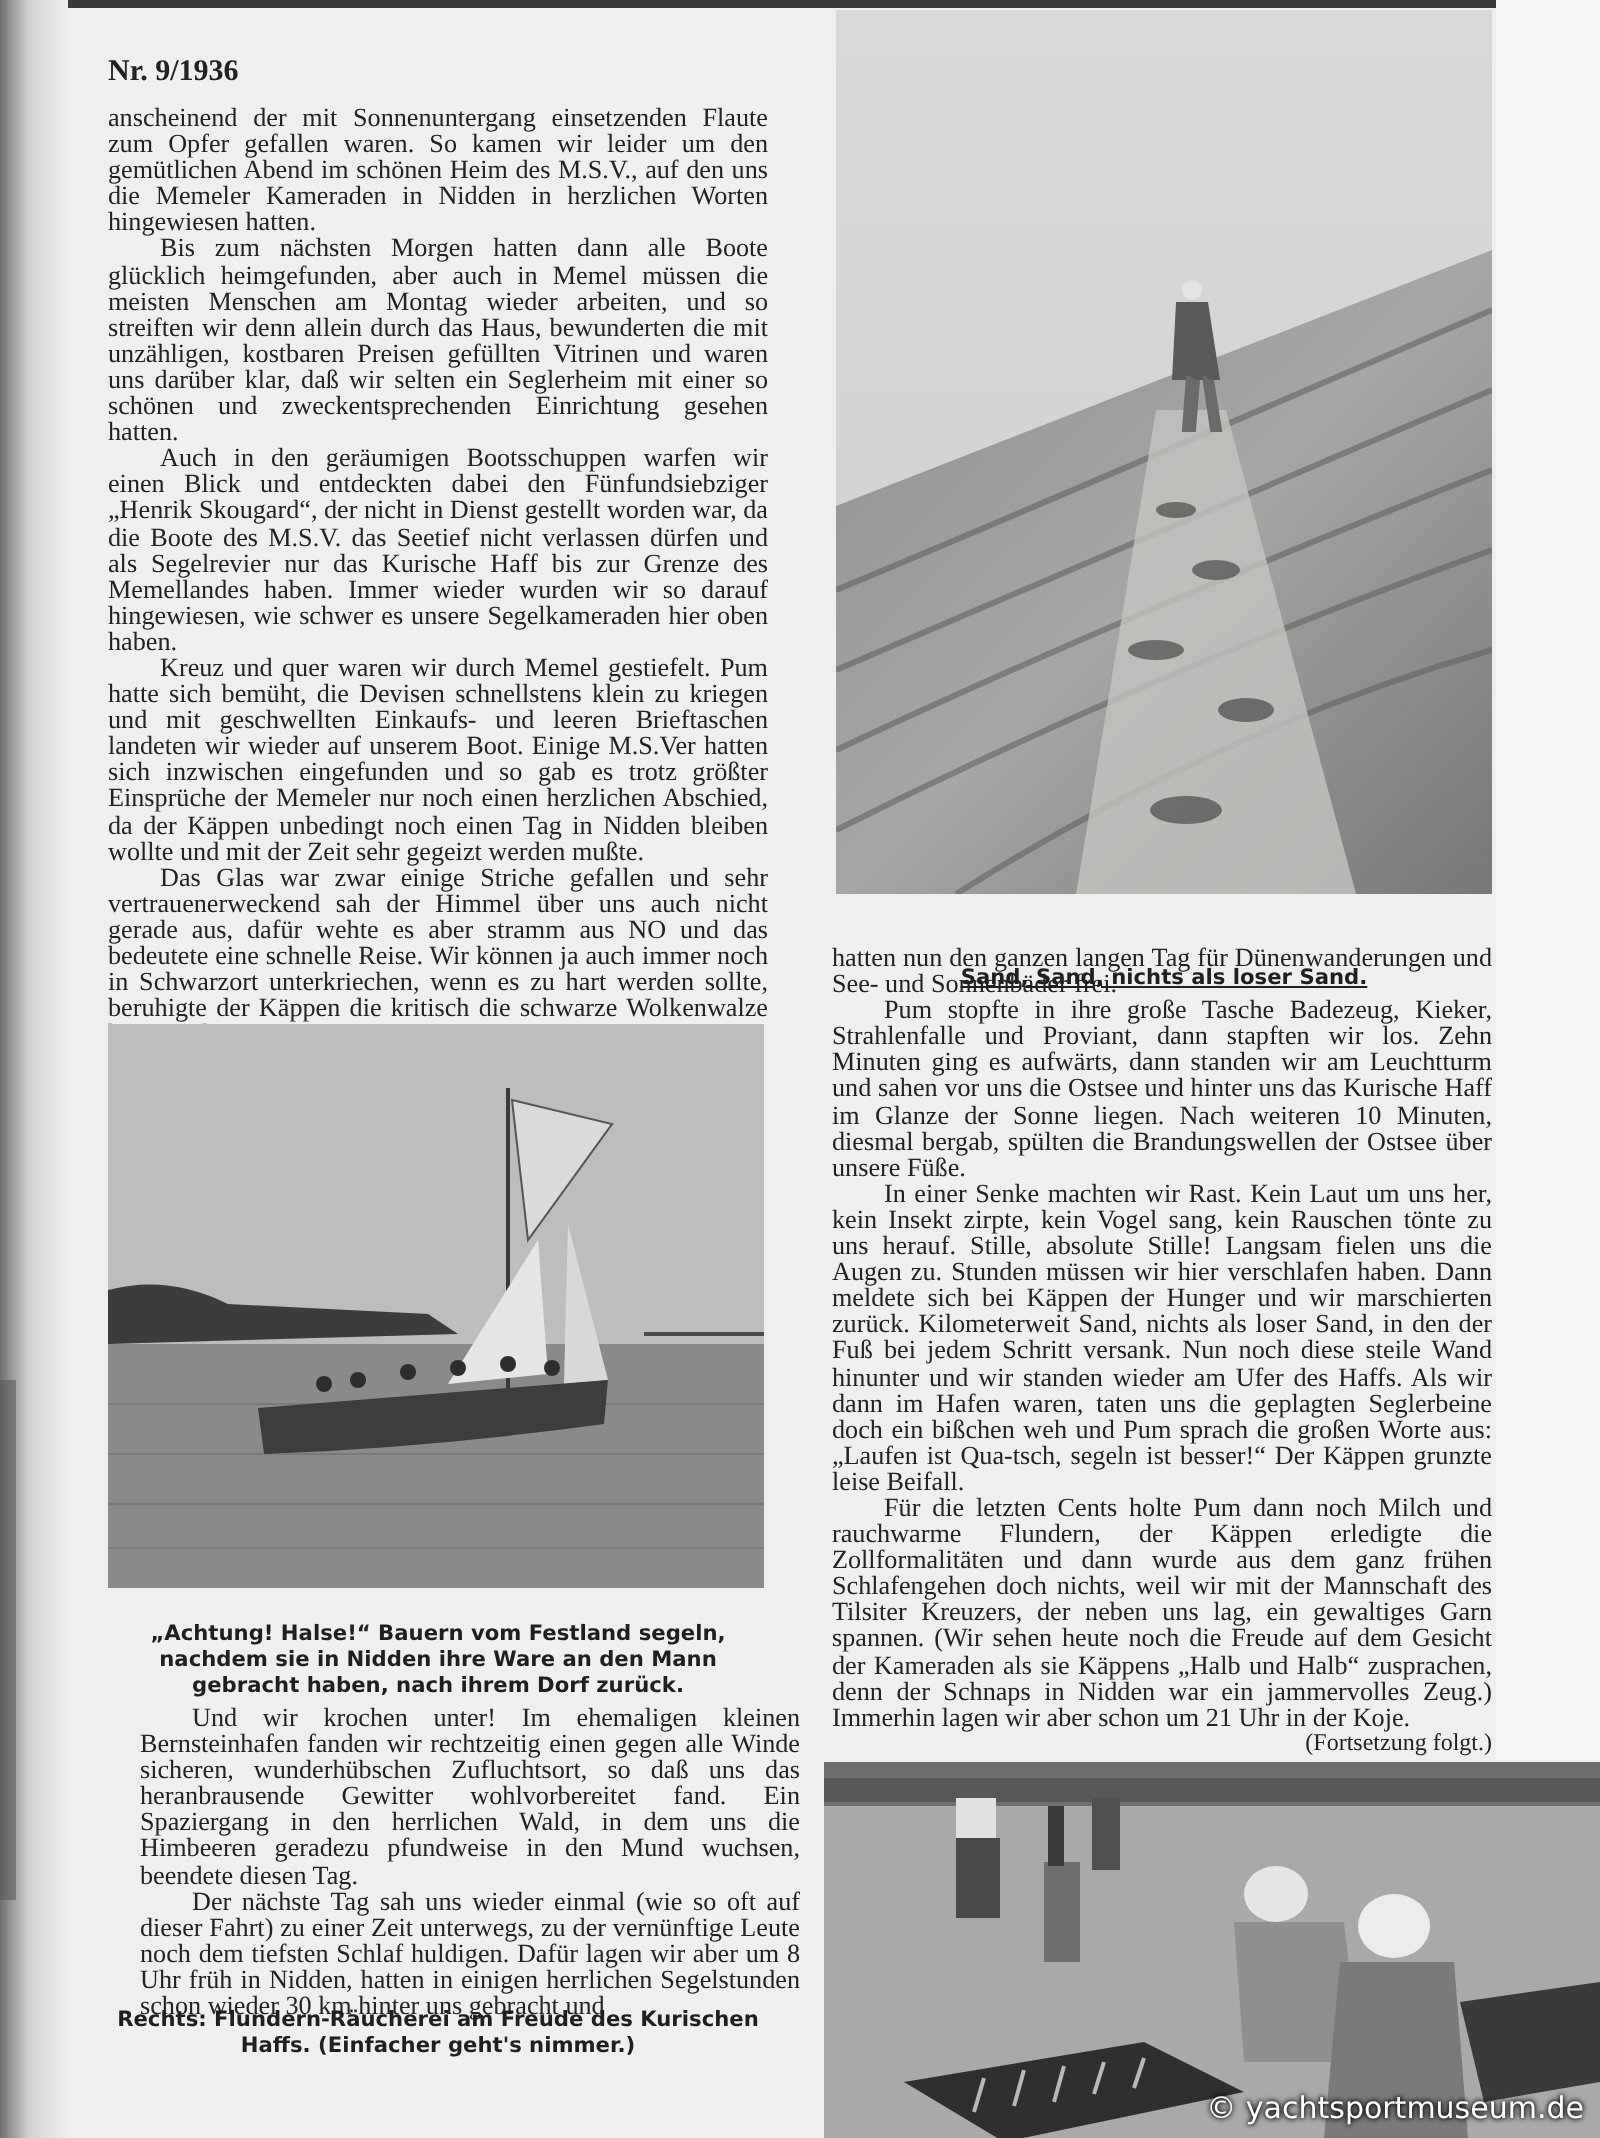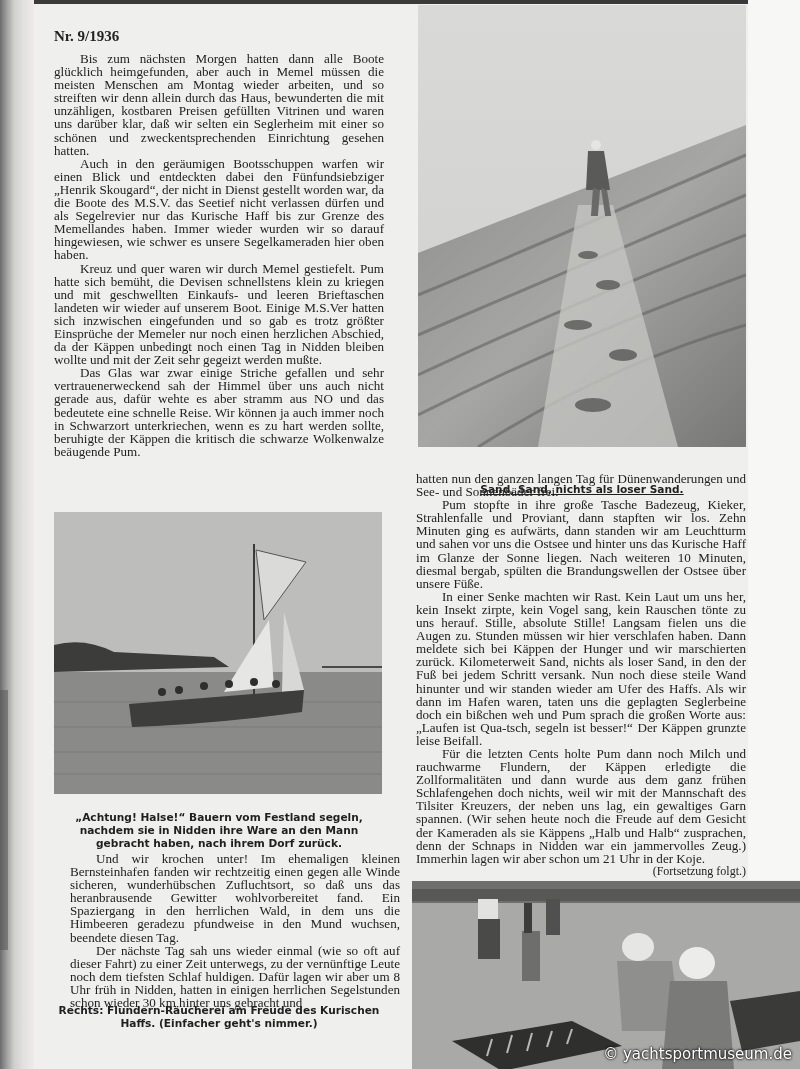--- a/index.html
+++ b/index.html
@@ -53,20 +53,21 @@
 <body>
 
 <div class="page-top-bar"></div>
 <div class="binding-shadow"></div>
 <div class="binding-dark"></div>
 <div class="right-margin"></div>
 
 <div class="issue-number">Nr. 9/1936</div>
 
 <div class="col col-left-top">
+  <p>anscheinend der mit Sonnenuntergang einsetzenden Flaute zum Opfer gefallen waren. So kamen wir leider um den gemütlichen Abend im schönen Heim des M.S.V., auf den uns die Memeler Kameraden in Nidden in herzlichen Worten hingewiesen hatten.</p>
   <p class="ind">Bis zum nächsten Morgen hatten dann alle Boote glücklich heimgefunden, aber auch in Memel müssen die meisten Menschen am Montag wieder arbeiten, und so streiften wir denn allein durch das Haus, bewunderten die mit unzähligen, kostbaren Preisen gefüllten Vitrinen und waren uns darüber klar, daß wir selten ein Seglerheim mit einer so schönen und zweckentsprechenden Einrichtung gesehen hatten.</p>
   <p class="ind">Auch in den geräumigen Bootsschuppen warfen wir einen Blick und entdeckten dabei den Fünfundsiebziger „Henrik Skougard“, der nicht in Dienst gestellt worden war, da die Boote des M.S.V. das Seetief nicht verlassen dürfen und als Segelrevier nur das Kurische Haff bis zur Grenze des Memellandes haben. Immer wieder wurden wir so darauf hingewiesen, wie schwer es unsere Segelkameraden hier oben haben.</p>
   <p class="ind">Kreuz und quer waren wir durch Memel gestiefelt. Pum hatte sich bemüht, die Devisen schnellstens klein zu kriegen und mit geschwellten Einkaufs- und leeren Brieftaschen landeten wir wieder auf unserem Boot. Einige M.S.Ver hatten sich inzwischen eingefunden und so gab es trotz größter Einsprüche der Memeler nur noch einen herzlichen Abschied, da der Käppen unbedingt noch einen Tag in Nidden bleiben wollte und mit der Zeit sehr gegeizt werden mußte.</p>
   <p class="ind">Das Glas war zwar einige Striche gefallen und sehr vertrauenerweckend sah der Himmel über uns auch nicht gerade aus, dafür wehte es aber stramm aus NO und das bedeutete eine schnelle Reise. Wir können ja auch immer noch in Schwarzort unterkriechen, wenn es zu hart werden sollte, beruhigte der Käppen die kritisch die schwarze Wolkenwalze beäugende Pum.</p>
 </div>
 
 <div class="photo photo-dune">
   <svg viewBox="0 0 328 442" preserveAspectRatio="none">
     <defs>
       <linearGradient id="sky" x1="0" y1="0" x2="0" y2="1">

